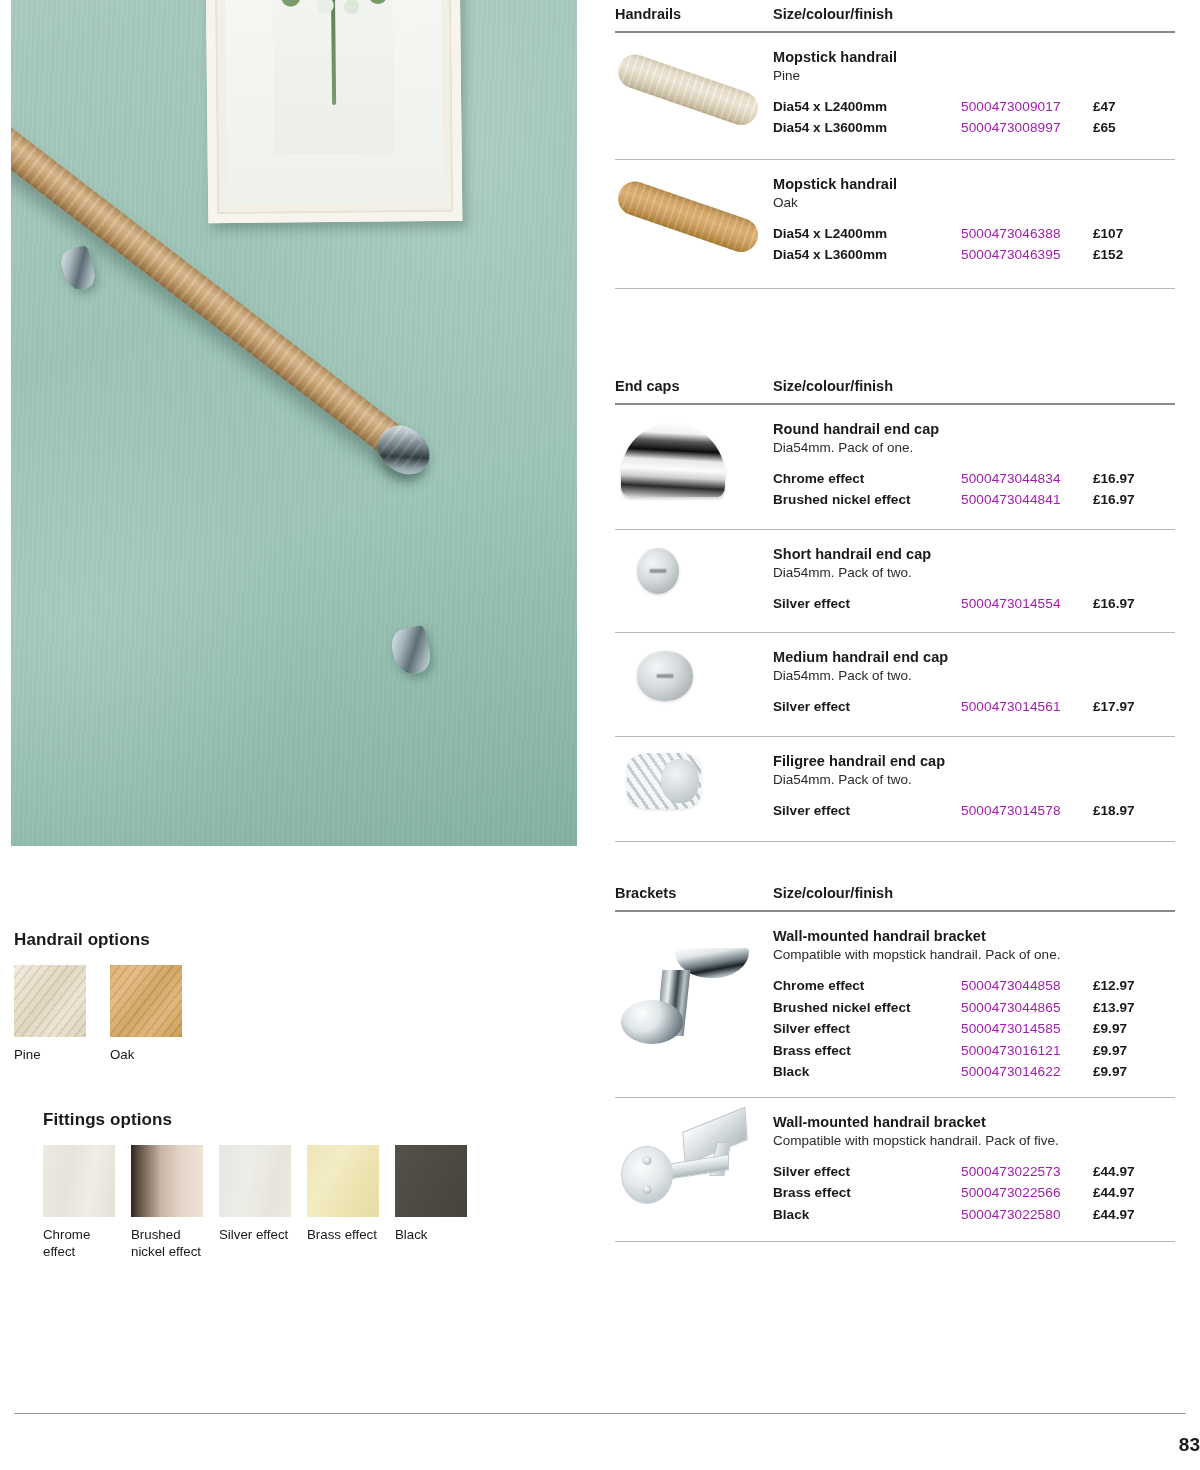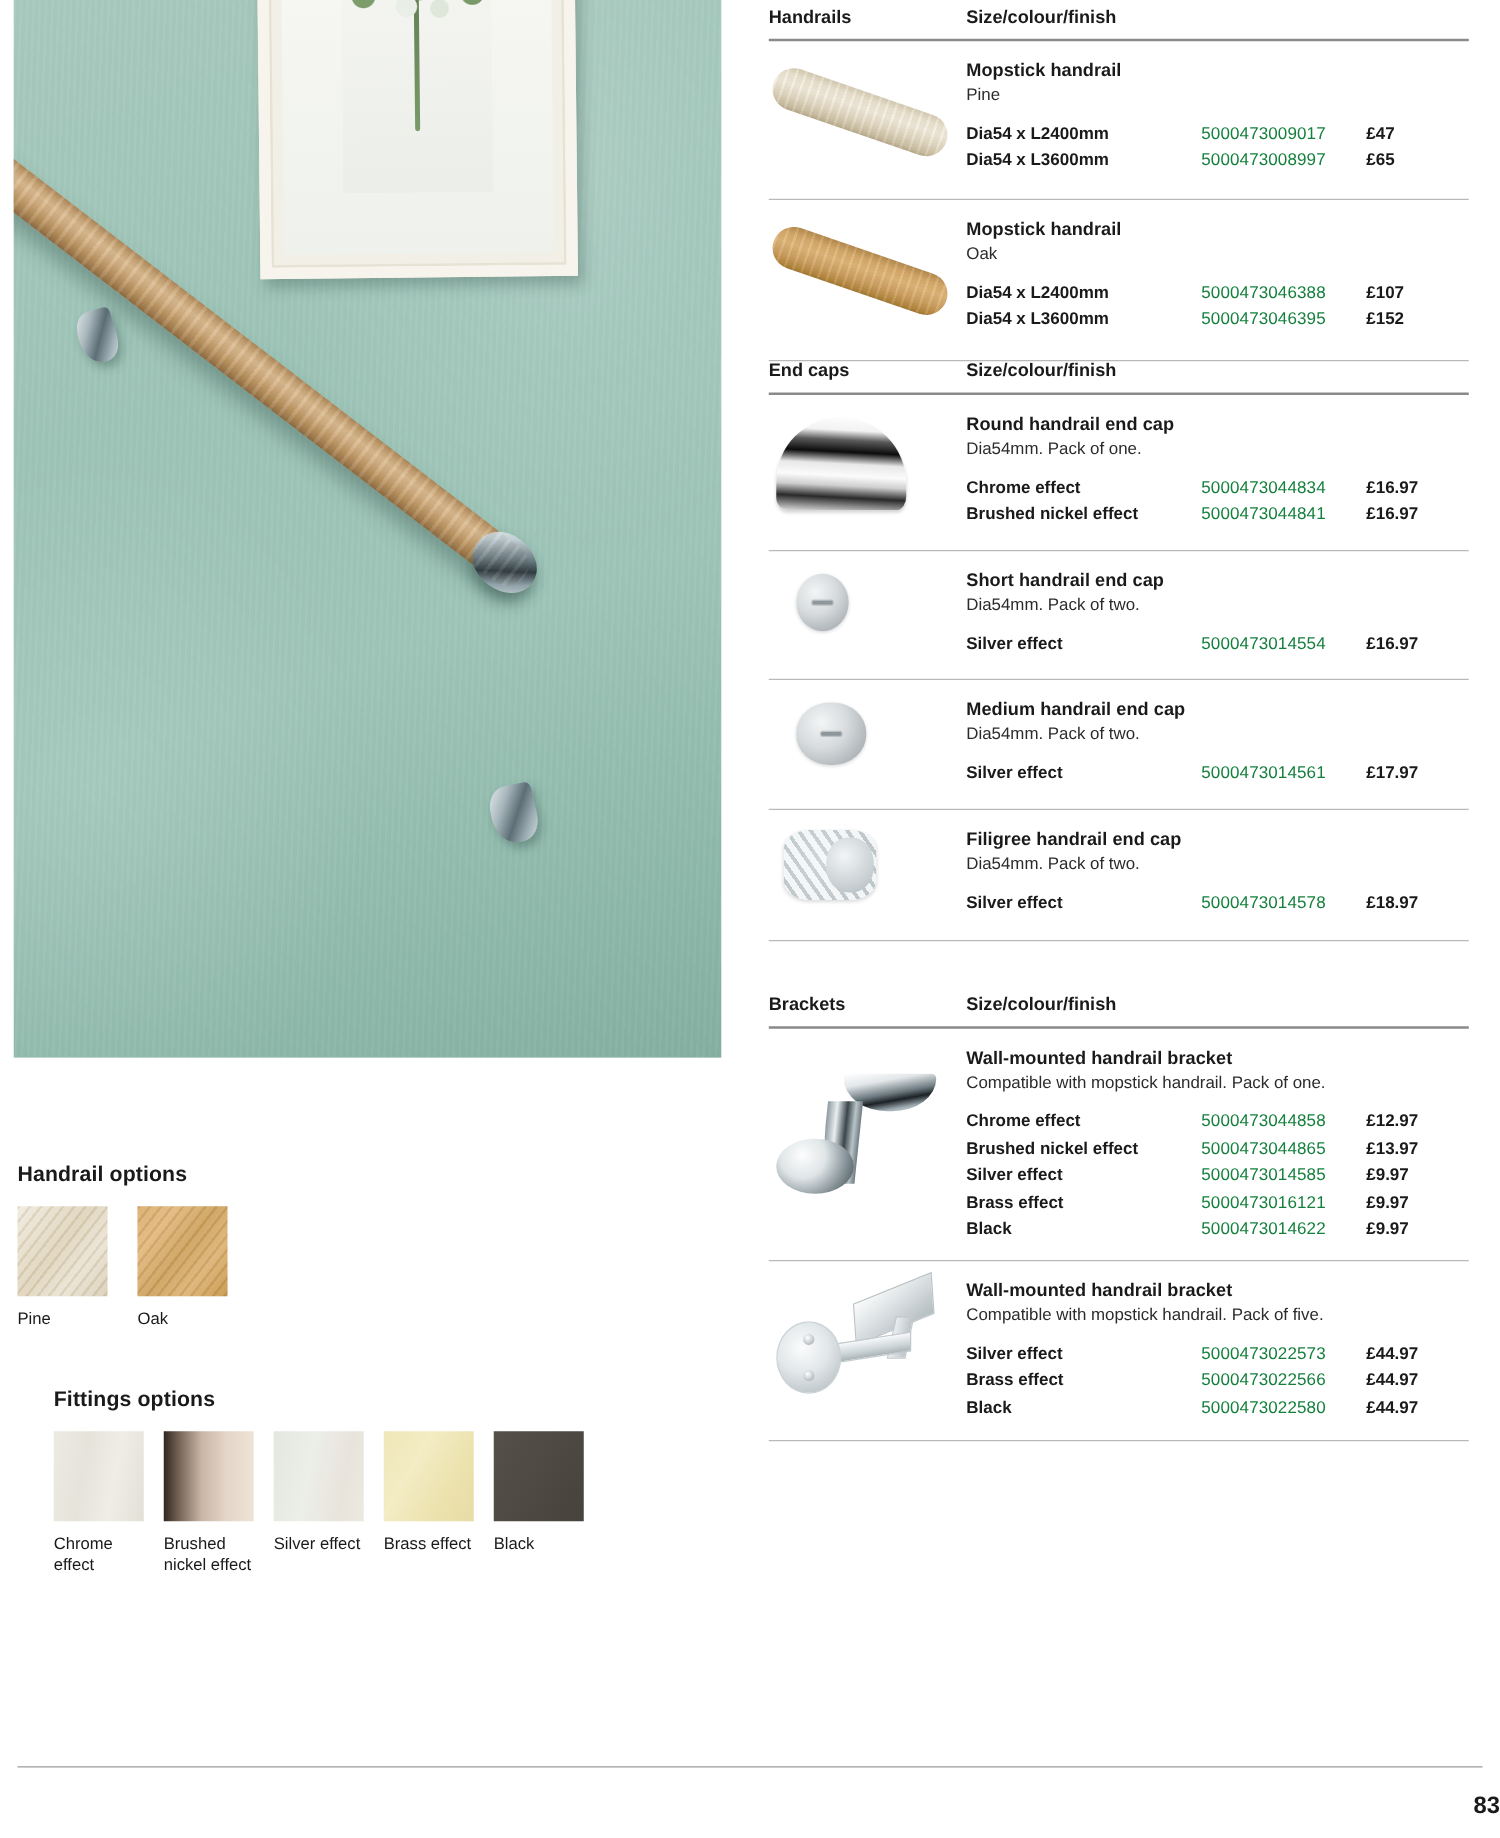--- a/index.html
+++ b/index.html
@@ -131,21 +131,21 @@
   .pthumb {
     width: 158px; flex: 0 0 158px;
     position: relative; min-height: 40px;
   }
   .pinfo { flex: 1; padding-top: 2px; }
   .pname { font-weight: bold; font-size: 14.5px; letter-spacing: .05px; }
   .pdesc { font-size: 13.5px; color: #2b2b2b; margin-top: 3px; }
   .variants { margin-top: 13px; }
   .vrow { display: flex; font-size: 13.6px; line-height: 1.58; }
   .v-label { width: 188px; flex: 0 0 188px; font-weight: bold; }
-  .v-code  { width: 132px; flex: 0 0 132px; color: #15803d; letter-spacing: .1px; }
+  .v-code  { width: 132px; flex: 0 0 132px; color: #a21caf; letter-spacing: .1px; }
   .v-price { font-weight: bold; }
 
   
   .th { position: absolute; }
   .th-dowel {
     left: 4px; top: 2px; width: 146px; height: 34px;
     transform: rotate(19deg); transform-origin: left center;
     border-radius: 17px;
   }
   .th-dowel.pine {
@@ -368,21 +368,21 @@
               <div class="v-label">Dia54 x L3600mm</div>
               <div class="v-code">5000473046395</div>
               <div class="v-price">£152</div>
             </div>
           </div>
         </div>
       </div>
       <div class="rule-thin"></div>
     </div>
 
-    <div class="sect" style="">
+    <div class="sect" style="margin-top:89px;">
       <div class="sect-head">
         <div class="c-title">End caps</div>
         <div class="c-scf">Size/colour/finish</div>
       </div>
       <div class="rule-thick"></div>
 
       <div class="prow" style="padding-top:14px;padding-bottom:18px;">
         <div class="pthumb" style="min-height:84px;">
           <div class="th th-roundcap"></div>
         </div>

